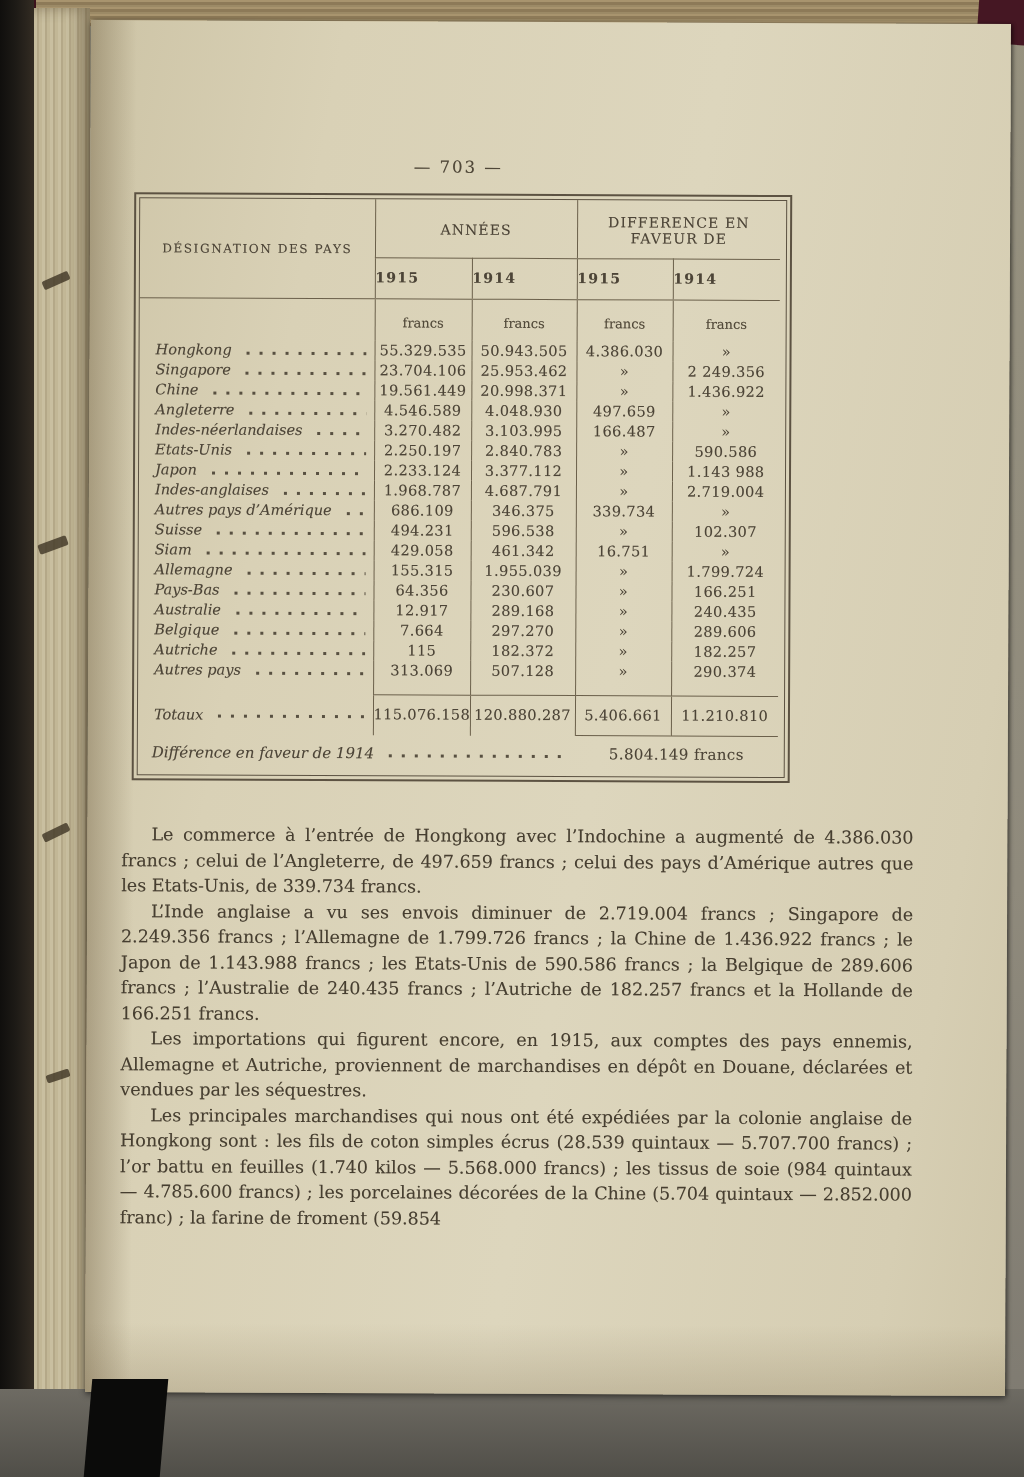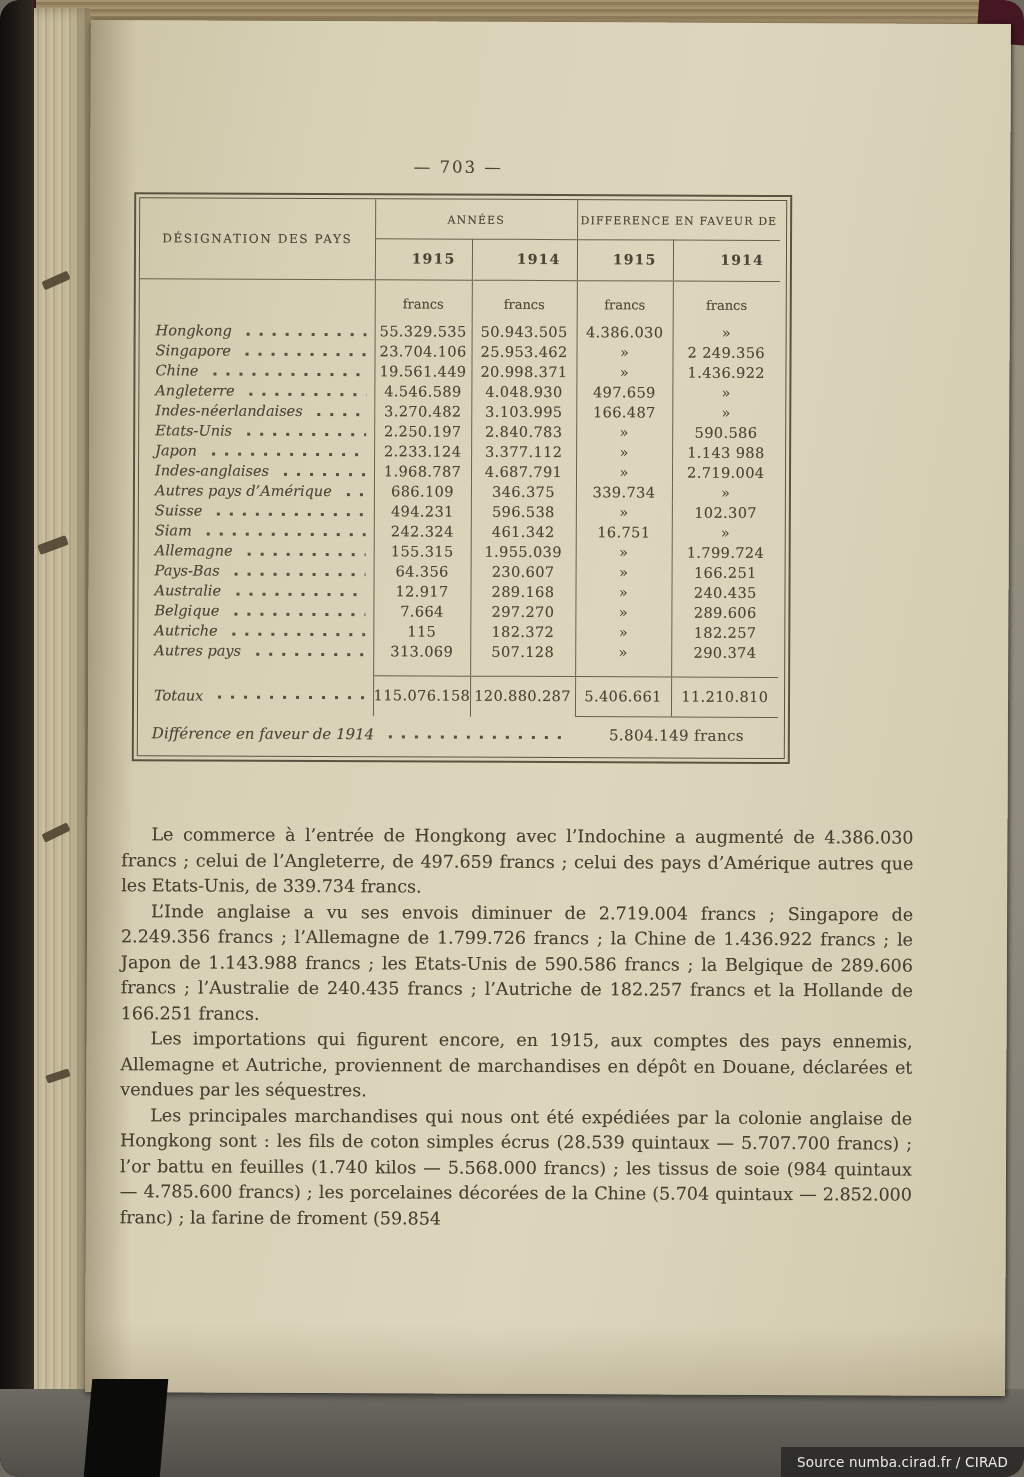--- a/index.html
+++ b/index.html
@@ -1,18 +1,18 @@
 <!DOCTYPE html>
 <html><head>
 <meta charset="utf-8">
 <style>
   html,body{margin:0;padding:0;background:#6e6a60;}
   .stage{position:relative;width:1024px;height:1477px;overflow:hidden;
          background:linear-gradient(180deg,#97927f 0%,#8f8a7c 60%,#7d7970 100%);
-         font-family:"DejaVu Serif","Liberation Serif",serif;border-radius:20px;}
+         font-family:"DejaVu Serif","Liberation Serif",serif;}
   
   .top-edges{position:absolute;left:30px;right:12px;top:0;height:26px;
     background:repeating-linear-gradient(to bottom,#a8946e 0 2px,#8d7a58 2px 5px,#9c8a66 5px 7px);}
   .corner-tl{position:absolute;left:0;top:0;width:36px;height:18px;background:#3c121c;}
   .corner-tr{position:absolute;right:-6px;top:-8px;width:52px;height:52px;background:#451723;transform:rotate(4deg);}
   .spine{position:absolute;left:0;top:0;width:34px;height:100%;
     background:linear-gradient(to right,#100f0d 0%,#1d1a16 45%,#332c23 100%);}
   .edge-strip{position:absolute;left:34px;top:8px;width:56px;height:1430px;
     background:repeating-linear-gradient(90deg,#c9bfa0 0 3px,#b4a888 3px 5px,#c2b796 5px 8px);
     box-shadow:inset -10px 0 14px rgba(70,55,30,.45);}
@@ -41,23 +41,23 @@
     font-size:16.5px;letter-spacing:2px;color:#4f4738;}
   
   .tframe{position:absolute;top:172px;left:44px;width:648px;border:2px solid #5c5242;padding:3px;}
   .tinner{border:1px solid #5c5242;}
   table.ttable{table-layout:fixed;width:640px;border-collapse:collapse;color:#4c4437;}
   col.w0{width:235px;} col.w1{width:97px;} col.w2{width:105px;} col.w3{width:96px;} col.w4{width:107px;}
   .vl{border-left:1px solid #6b604b;}
   th{font-weight:normal;}
   .th-pays{font-size:12px;letter-spacing:1.6px;vertical-align:middle;border-bottom:1px solid #6b604b;
     padding:6px 2px;color:#4c4437;}
-  .th-group{font-size:11px;letter-spacing:1.1px;border-bottom:1px solid #6b604b;padding:14px 2px 12px;text-align:center;}
-  .yrow th{font-size:14px;font-weight:bold;letter-spacing:1.2px;text-align:right;
-    border-bottom:1px solid #6b604b;padding:11px 16px 13px;}
+  .th-group{font-size:14px;letter-spacing:1.1px;border-bottom:1px solid #6b604b;padding:14px 2px 12px;text-align:center;}
+  .yrow th{font-size:14px;font-weight:bold;letter-spacing:1.2px;text-align:left;
+    border-bottom:1px solid #6b604b;padding:11px 0 13px;}
   .units td{font-size:13px;text-align:center;padding:16px 0 10px;color:#514939;margin-left:38px;}
   #rows td{font-size:14.5px;line-height:20px;height:20px;padding:0;}
   #rows tr:last-child td{padding-bottom:14px;}
   .c-num{text-align:center;letter-spacing:.4px;}
   .c-pays{padding-left:16px !important;font-size:15px;}
   .leadwrap{display:flex;align-items:flex-end;}
   .nm{white-space:nowrap;font-style:italic;}
   .leader{flex:1;align-self:flex-end;height:5px;margin:0 8px 4px 10px;
     background-image:radial-gradient(circle,rgba(74,66,52,.9) 1.5px,transparent 1.9px);
     background-size:13px 5px;background-repeat:repeat-x;}
@@ -245,21 +245,21 @@
                 <td class="c-num vl">»</td>
                 <td class="c-num vl">102.307</td>
               </tr>
               <tr>
                 <td class="c-pays">
                   <div class="leadwrap">
                     <span class="nm">Siam</span>
                     <span class="leader"></span>
                   </div>
                 </td>
-                <td class="c-num vl">242.324</td>
+                <td class="c-num vl">429.058</td>
                 <td class="c-num vl">461.342</td>
                 <td class="c-num vl">16.751</td>
                 <td class="c-num vl">»</td>
               </tr>
               <tr>
                 <td class="c-pays">
                   <div class="leadwrap">
                     <span class="nm">Allemagne</span>
                     <span class="leader"></span>
                   </div>
@@ -360,15 +360,14 @@
     <div class="bodytext">
       <p>Le commerce à l’entrée de Hongkong avec l’Indochine a augmenté de 4.386.030 francs ; celui de l’Angleterre, de 497.659 francs ; celui des pays d’Amérique autres que les Etats-Unis, de 339.734 francs.</p>
       <p>L’Inde anglaise a vu ses envois diminuer de 2.719.004 francs ; Singapore de 2.249.356 francs ; l’Allemagne de 1.799.726 francs ; la Chine de 1.436.922 francs ; le Japon de 1.143.988 francs ; les Etats-Unis de 590.586 francs ; la Belgique de 289.606 francs ; l’Australie de 240.435 francs ; l’Autriche de 182.257 francs et la Hollande de 166.251 francs.</p>
       <p>Les importations qui figurent encore, en 1915, aux comptes des pays ennemis, Allemagne et Autriche, proviennent de marchandises en dépôt en Douane, déclarées et vendues par les séquestres.</p>
       <p>Les principales marchandises qui nous ont été expédiées par la colonie anglaise de Hongkong sont : les fils de coton simples écrus (28.539 quintaux — 5.707.700 francs) ; l’or battu en feuilles (1.740 kilos — 5.568.000 francs) ; les tissus de soie (984 quintaux — 4.785.600 francs) ; les porcelaines décorées de la Chine (5.704 quintaux — 2.852.000 franc) ; la farine de froment (59.854</p>
     </div>
 
   </div>
 
   <div class="wedge"></div>
-  <div class="caption">Source numba.cirad.fr / CIRAD</div>
 
 </div>
 
 </body></html>

